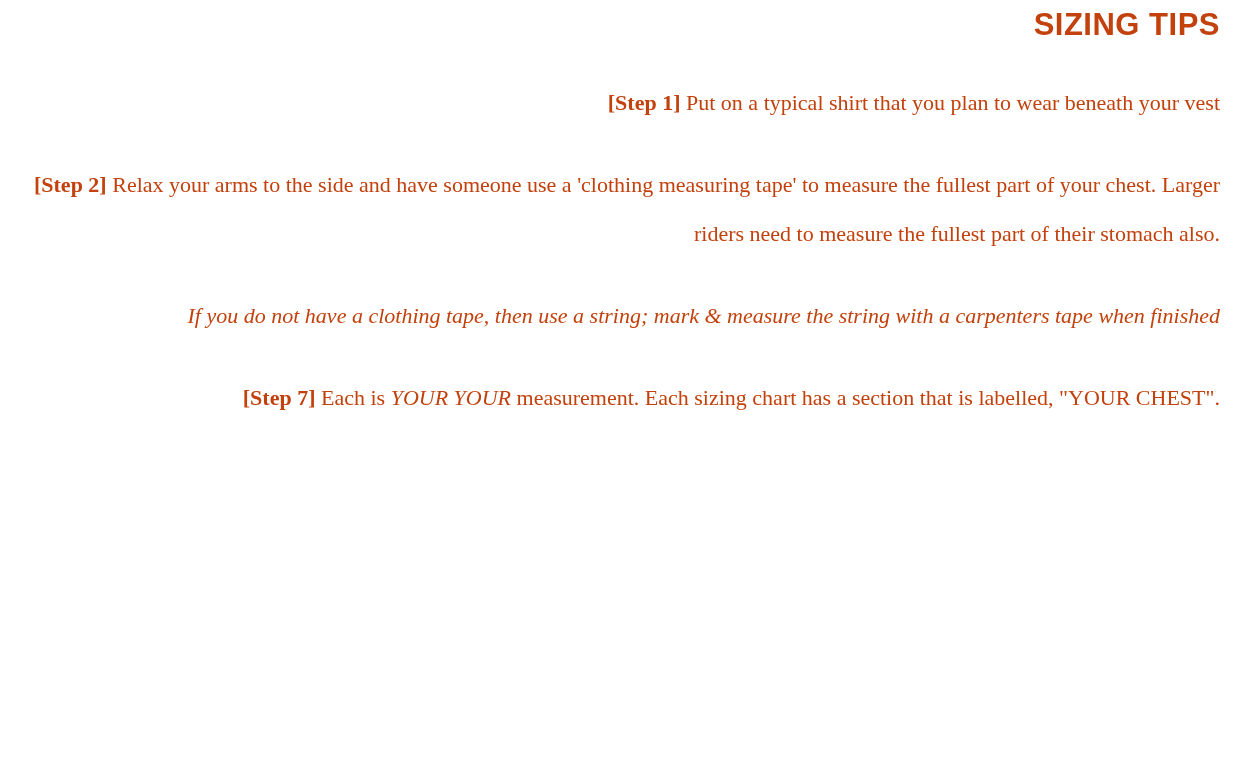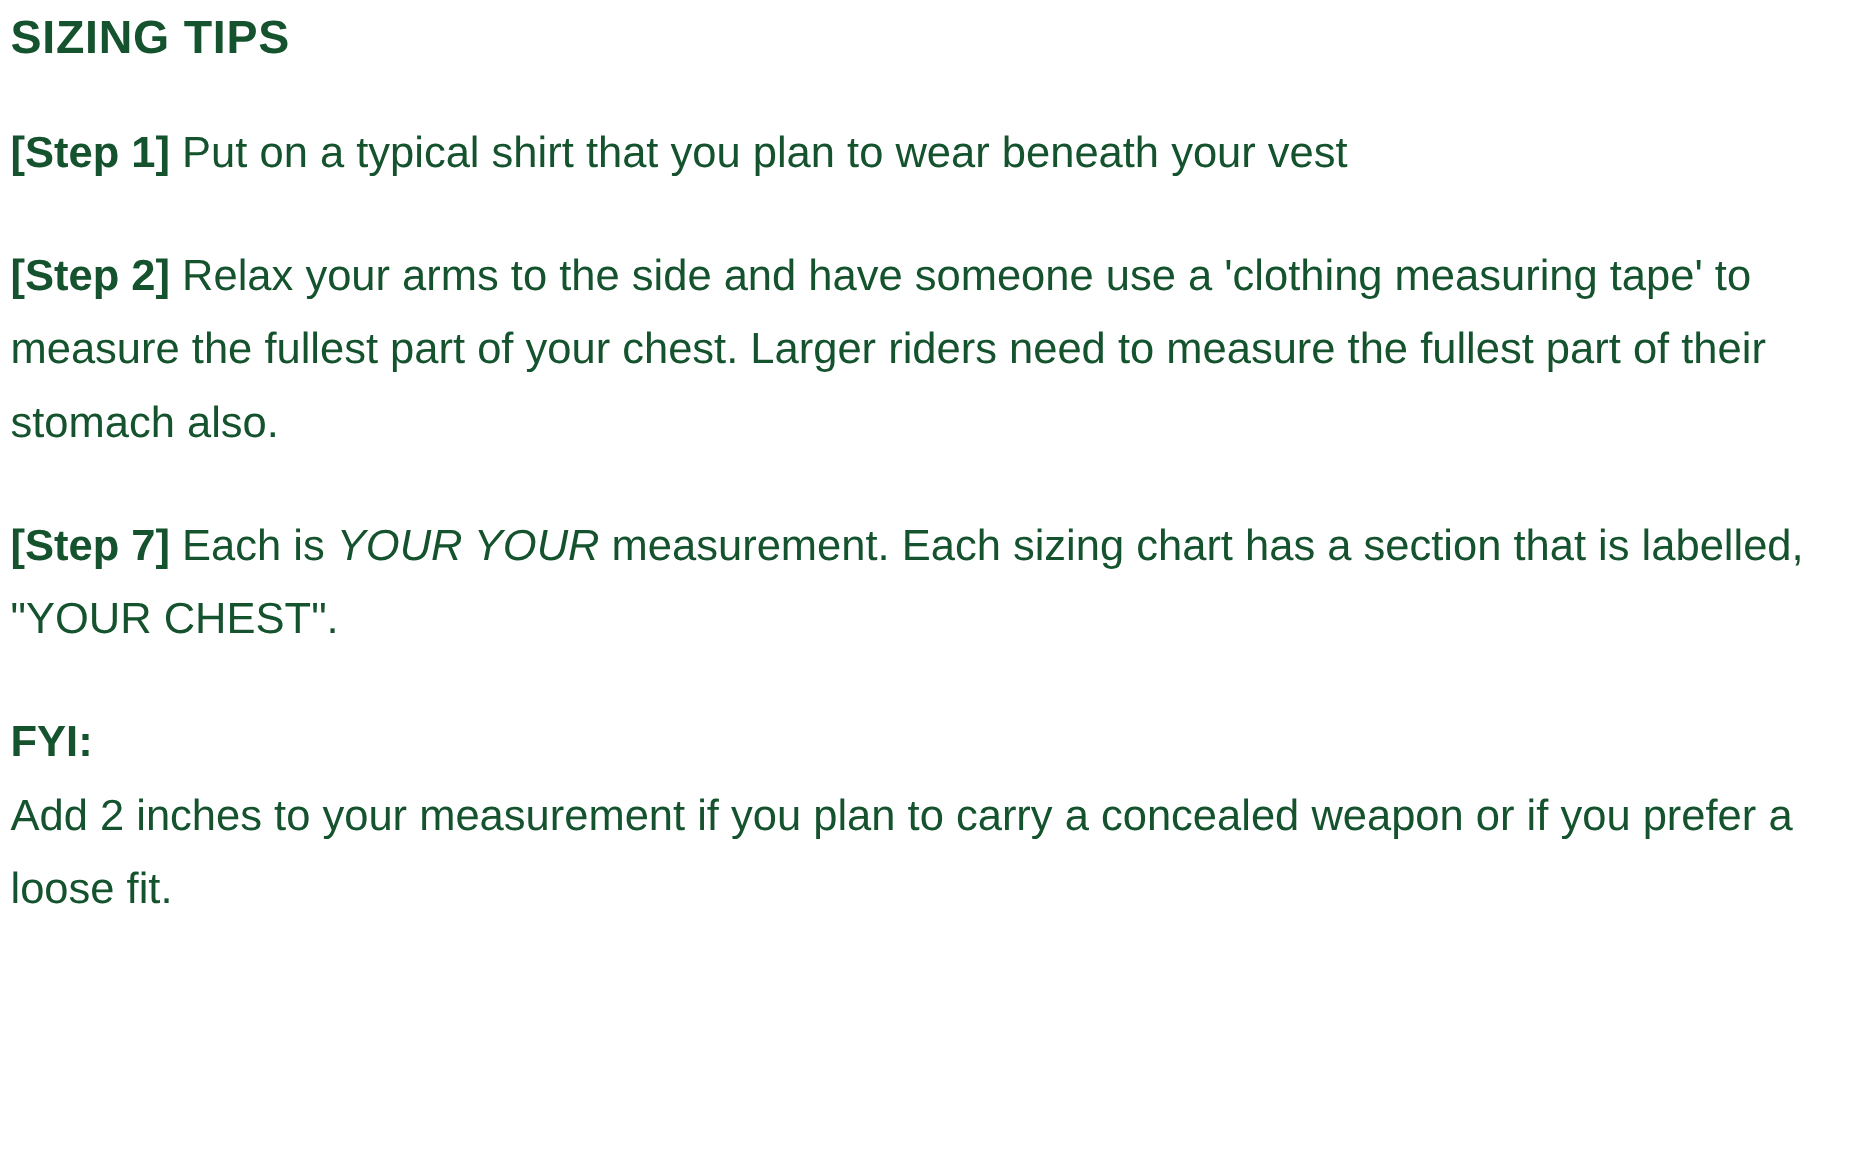--- a/index.html
+++ b/index.html
@@ -15,32 +15,33 @@
     overflow: hidden;
   }
   .doc-title {
     font-size: 31px;
     line-height: 40px;
     font-weight: 700;
     letter-spacing: 0.5px;
     margin: 0;
   }
   .para {
-    font-size: 29px;
+    font-size: 22px;
     line-height: 49px;
     font-weight: 400;
     margin: 33px 0 0 0;
+    font-family: Liberation Serif, serif;
   }
   .run-bold { font-weight: 700; }
   .run-italic { font-style: italic; }
 </style>
 </head>
 <body style="background: rgb(255, 255, 255);">
 
-<div class="page" style="color: #14532d;">
+<div class="page" style="color: #c2410c; text-align: right;">
   <h1 class="doc-title">SIZING TIPS</h1>
   <div>
       <p class="para"><span class="run run-bold">[Step 1]</span><span class="run"> Put on a typical shirt that you plan to wear beneath your vest</span></p>
       <p class="para"><span class="run run-bold">[Step 2]</span><span class="run"> Relax your arms to the side and have someone use a 'clothing measuring tape' to measure the fullest part of your chest. Larger riders need to measure the fullest part of their stomach also.</span></p>
+      <p class="para"><span class="run run-italic">If you do not have a clothing tape, then use a string; mark &amp; measure the string with a carpenters tape when finished</span></p>
       <p class="para"><span class="run run-bold">[Step 7]</span><span class="run"> Each is </span><span class="run run-italic">YOUR YOUR</span><span class="run"> measurement. Each sizing chart has a section that is labelled, "YOUR CHEST".</span></p>
-      <p class="para"><span class="run run-bold">FYI:</span><br><span class="run">Add 2 inches to your measurement if you plan to carry a concealed weapon or if you prefer a loose fit.</span></p>
     </div>
 </div>
 
 </body></html>

